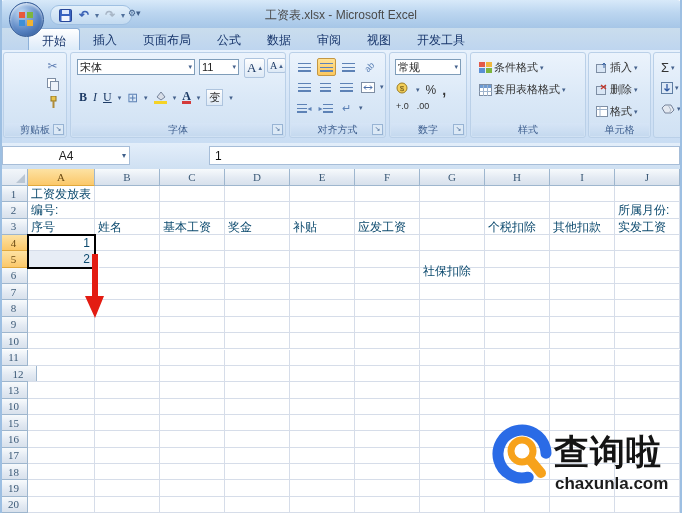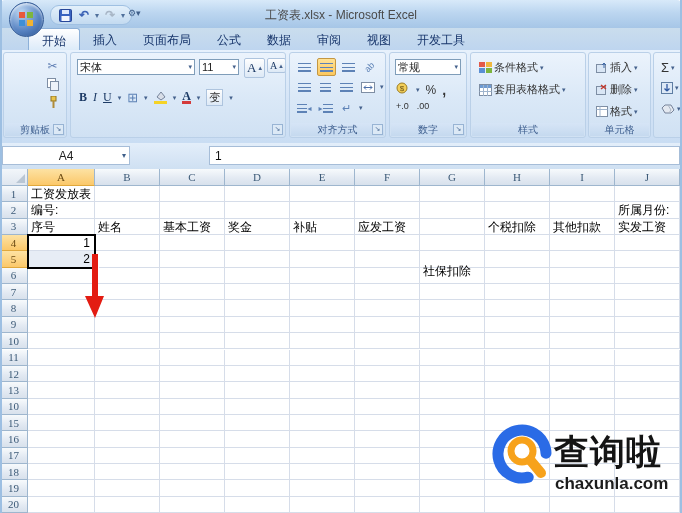--- a/index.html
+++ b/index.html
@@ -73,21 +73,21 @@
     background:linear-gradient(#f7fafc,#e2e9f2 60%,#d8e1ec);
     font-family:"Liberation Serif",serif;font-size:11px;color:#3c5a77;
     display:flex;align-items:center;justify-content:center;}
   .hdr.sel{background:linear-gradient(#fde2a3,#fbc86a);color:#6b4b14;border-bottom:1px solid #e0a83c;}
   .corner{position:absolute;left:0;top:0;width:28px;height:17px;box-sizing:border-box;
     background:linear-gradient(#f2f6fa,#dfe6ef);border-right:1px solid #9eb6ce;border-bottom:1px solid #9eb6ce;}
   .corner-tri{position:absolute;right:2px;bottom:2px;width:0;height:0;
     border-left:9px solid transparent;border-bottom:9px solid #b9c6d4;}
   .cell{position:absolute;box-sizing:border-box;border-right:1px solid #d6dde9;border-bottom:1px solid #d6dde9;}
   .cell.insel{background:#e7edf5;}
-  .ctext{position:absolute;font-size:12px;color:#000000;white-space:nowrap;z-index:3;}
+  .ctext{position:absolute;font-size:12px;color:#0c4a6e;white-space:nowrap;z-index:3;}
   .sel-border{position:absolute;border:2px solid #000;box-sizing:border-box;z-index:4;pointer-events:none;}
   .fill-handle{position:absolute;width:5px;height:5px;background:#000;border:1px solid #fff;z-index:5;}
   .side-frame{position:absolute;top:0;bottom:0;width:2px;background:#9dbfe2;z-index:9;}
   
   .arrow{position:absolute;left:82px;top:252px;z-index:6;}
   
   .watermark{position:absolute;left:492px;top:421px;width:190px;height:84px;z-index:7;}
   .wm-title{position:absolute;left:62px;top:8px;font-size:35px;color:#141414;
     font-weight:600;letter-spacing:1px;white-space:nowrap;}
   .wm-domain{position:absolute;left:63px;top:53px;font-size:17px;font-weight:bold;color:#1c1c1c;}
@@ -186,20 +186,21 @@
           <svg width="13" height="10" viewBox="0 0 13 10">
               <path d="M3 6 L7 1 L11 6 L7 9 Z" fill="#d8dee8" stroke="#76839a"></path>
             </svg>
         </span>
         <span class="caret">▾</span>
         <span class="fontbtn abar" style="font-weight:bold;">A</span>
         <span class="caret">▾</span>
         <span style="font-size:11px;color:#333;border:1px solid #aec4de;padding:0 2px;background:linear-gradient(#fefefe,#dde9f6);">变</span>
         <span class="caret">▾</span>
       </div>
+      <div class="group-label">字体</div>
       <div class="launcher">↘</div>
     </div>
 
     <div class="group" style="left:289px;width:97px;">
       <div style="position:absolute;left:6px;top:5px;display:flex;gap:4px;align-items:center;">
         <span class="iconbox">
             <span class="ilines"></span>
           </span>
         <span class="iconbox hl">
             <span class="ilines"></span>
@@ -368,21 +369,21 @@
       <div class="hdr" style="left: 0px; top: 33.35px; width: 28px; height: 16.35px;">2</div>
       <div class="hdr" style="left: 0px; top: 49.7px; width: 28px; height: 16.35px;">3</div>
       <div class="hdr sel" style="left: 0px; top: 66.05px; width: 28px; height: 16.35px;">4</div>
       <div class="hdr sel" style="left: 0px; top: 82.4px; width: 28px; height: 16.35px;">5</div>
       <div class="hdr" style="left: 0px; top: 98.75px; width: 28px; height: 16.35px;">6</div>
       <div class="hdr" style="left: 0px; top: 115.1px; width: 28px; height: 16.35px;">7</div>
       <div class="hdr" style="left: 0px; top: 131.45px; width: 28px; height: 16.35px;">8</div>
       <div class="hdr" style="left: 0px; top: 147.8px; width: 28px; height: 16.35px;">9</div>
       <div class="hdr" style="left: 0px; top: 164.15px; width: 28px; height: 16.35px;">10</div>
       <div class="hdr" style="left: 0px; top: 180.5px; width: 28px; height: 16.35px;">11</div>
-      <div class="hdr" style="left: 0px; top: 196.85px; width: 28px; height: 16.35px;">12</div>
+      <div class="hdr" style="left: 0px; top: 196.85px; width: 37px; height: 16.35px;">12</div>
       <div class="hdr" style="left: 0px; top: 213.2px; width: 28px; height: 16.35px;">13</div>
       <div class="hdr" style="left: 0px; top: 229.55px; width: 28px; height: 16.35px;">10</div>
       <div class="hdr" style="left: 0px; top: 245.9px; width: 28px; height: 16.35px;">15</div>
       <div class="hdr" style="left: 0px; top: 262.25px; width: 28px; height: 16.35px;">16</div>
       <div class="hdr" style="left: 0px; top: 278.6px; width: 28px; height: 16.35px;">17</div>
       <div class="hdr" style="left: 0px; top: 294.95px; width: 28px; height: 16.35px;">18</div>
       <div class="hdr" style="left: 0px; top: 311.3px; width: 28px; height: 16.35px;">19</div>
       <div class="hdr" style="left: 0px; top: 327.65px; width: 28px; height: 16.35px;">20</div>
       <div class="cell" style="left: 28px; top: 17px; width: 67px; height: 16.35px;"></div>
       <div class="cell" style="left: 95px; top: 17px; width: 65px; height: 16.35px;"></div>

